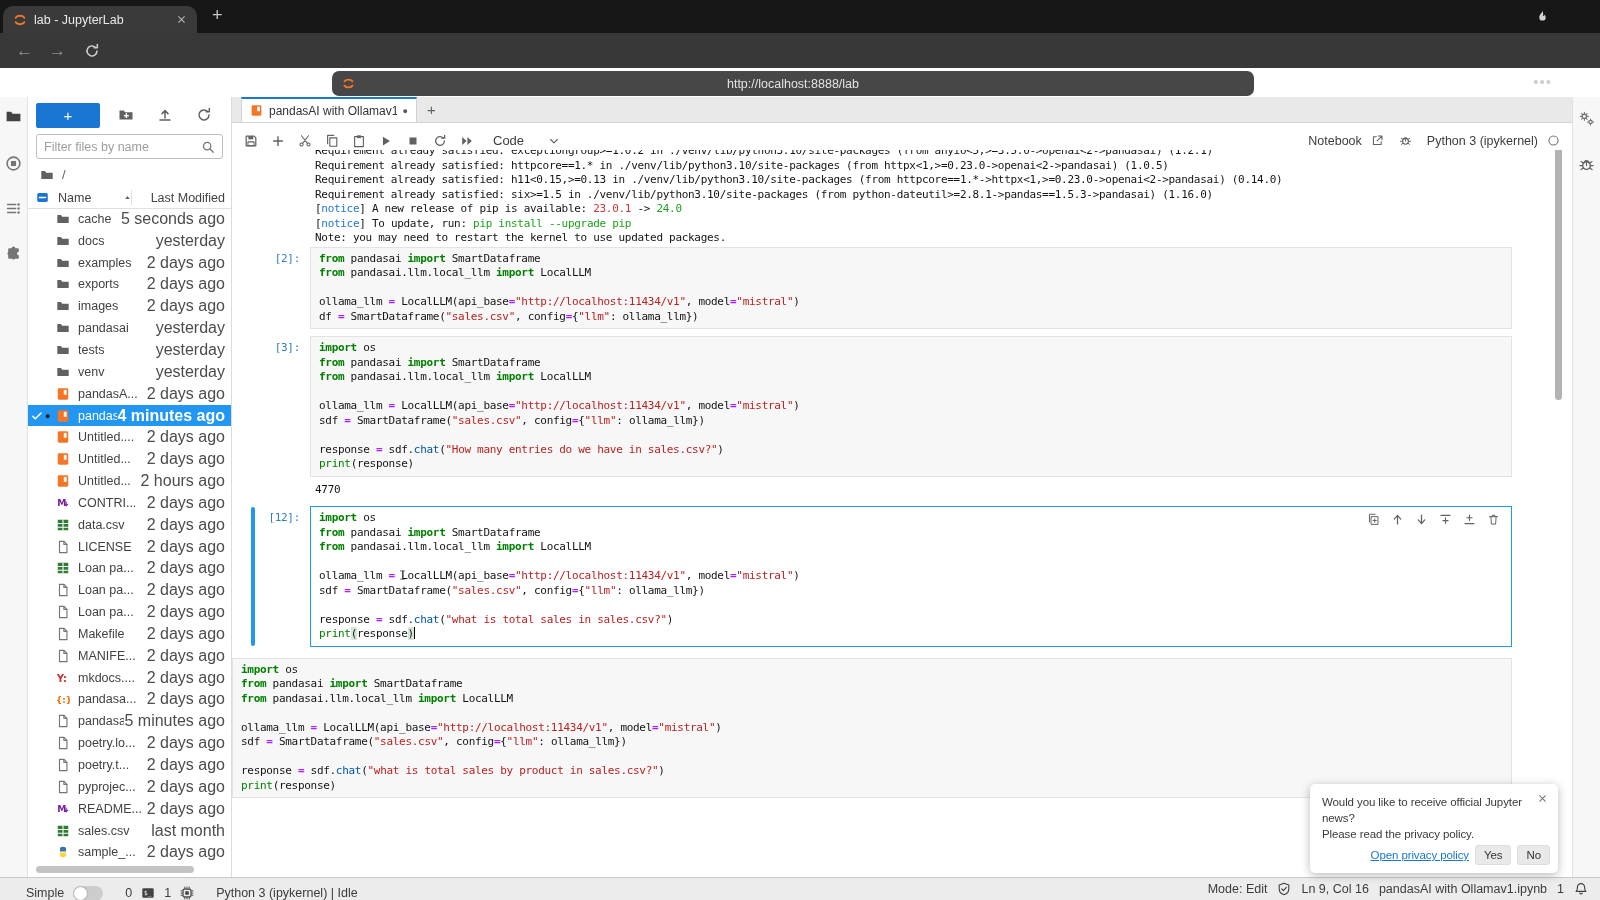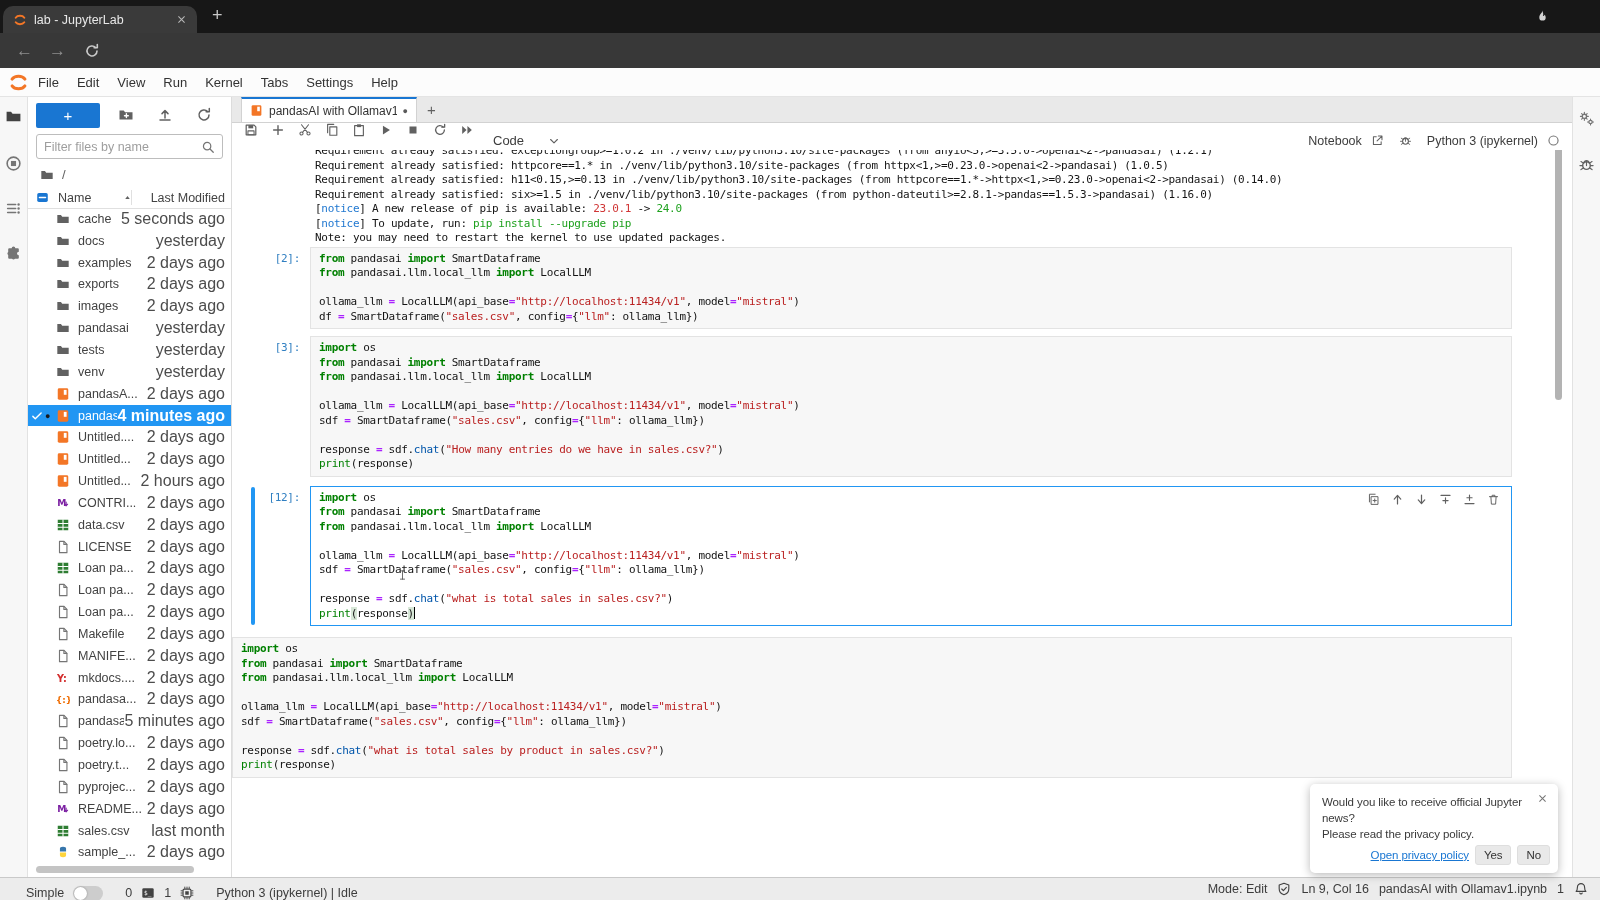--- a/index.html
+++ b/index.html
@@ -76,21 +76,21 @@
   .nbpanel { flex:1; position:relative; background:#fff; min-width:0; }
   .nb-tabbar { height:26px; background:#e9e9e9; border-bottom:1px solid #d2d2d2; display:flex; align-items:flex-end; }
   .nb-tab { margin-left:9px; width:176px; height:25px; background:#fff; border:1px solid #d2d2d2;
             border-bottom:none; border-top:2px solid #1976d2; display:flex; align-items:center;
             padding:0 8px; gap:6px; font-size:12px; color:#333; }
   .nb-tab .tic { width:13px; height:13px; flex:none; }
   .nb-tab .ttl { flex:1; white-space:nowrap; overflow:hidden; }
   .nb-tab .dty { font-size:9px; color:#5a5a5a; }
   .nb-plus { margin:0 0 4px 10px; color:#616161; font-size:15px; }
   .nb-toolbar { height:36px; background:#fff; border-bottom:1px solid #dcdcdc; display:flex;
-                padding:0 12px; gap:13px; }
+                align-items:center; padding:0 12px; gap:13px; }
   .nb-toolbar .ic { width:14px; height:14px; flex:none; }
   .celltype { display:flex; align-items:center; gap:24px; margin-left:6px; font-size:13px; color:#3c3c3c; }
   .celltype .ic { width:12px; height:12px; }
   .nb-tb-right { margin-left:auto; display:flex; align-items:center; gap:9px; font-size:12.5px; color:#3c3c3c; }
   .nb-tb-right .ic { width:13px; height:13px; }
 
   .nb-content { position:absolute; top:53px; left:0; right:0; bottom:0; overflow:hidden; background:#fff; }
   .nb-vscroll { position:absolute; top:-5px; right:10px; width:7px; height:255px; background:#b3b3b3; border-radius:4px; z-index:5; }
 
   .mono, .stream, .editor, .out, .prompt { font-family:"DejaVu Sans Mono", monospace; font-size:11px;
@@ -183,38 +183,20 @@
           <svg viewBox="0 0 16 16" fill="none" xmlns="http://www.w3.org/2000/svg">
             <path d="M3.1 10.6c2 2.9 7.8 2.9 9.8 0" stroke="#f37626" stroke-width="2.3" stroke-linecap="round" stroke-linejoin="round" fill="none"></path>
             <path d="M3.1 5.4c2-2.9 7.8-2.9 9.8 0" stroke="#f37626" stroke-width="2.3" stroke-linecap="round" stroke-linejoin="round" fill="none"></path>
           </svg>
         </span>
       <span class="url-text">http://localhost:8888/lab</span>
     </div>
     <span class="dots" data-icon="dots-glyph">•••</span>
   </div>
 
-  <div class="menubar">
-    <span class="jlogo" data-icon="jupyter-logo">
-        <svg viewBox="0 0 16 16" fill="none" xmlns="http://www.w3.org/2000/svg">
-          <path d="M3.1 10.6c2 2.9 7.8 2.9 9.8 0" stroke="#f37626" stroke-width="2.3" stroke-linecap="round" stroke-linejoin="round" fill="none"></path>
-          <path d="M3.1 5.4c2-2.9 7.8-2.9 9.8 0" stroke="#f37626" stroke-width="2.3" stroke-linecap="round" stroke-linejoin="round" fill="none"></path>
-        </svg>
-      </span>
-    <span id="menu-items" style="display:flex;">
-        <span class="menu-item">File</span>
-        <span class="menu-item">Edit</span>
-        <span class="menu-item">View</span>
-        <span class="menu-item">Run</span>
-        <span class="menu-item">Kernel</span>
-        <span class="menu-item">Tabs</span>
-        <span class="menu-item">Settings</span>
-        <span class="menu-item">Help</span>
-      </span>
-  </div>
 
   <div class="main">
 
     <div class="activitybar">
       <span class="ab-ic" data-icon="folder-active">
           <svg viewBox="0 0 16 16" fill="none" xmlns="http://www.w3.org/2000/svg">
             <path d="M1.5 3.5h4.2l1.4 1.8h7.4v7.2h-13z" fill="#424242"></path>
           </svg>
         </span>
       <span class="ab-ic" data-icon="running">
@@ -698,20 +680,23 @@
       <div class="nb-content" id="nb-content">
         <div class="nb-vscroll"></div>
       <div class="stream"><div><span>Requirement already satisfied: exceptiongroup&gt;=1.0.2 in ./venv/lib/python3.10/site-packages (from anyio&lt;5,&gt;=3.5.0-&gt;openai&lt;2-&gt;pandasai) (1.2.1)</span></div><div><span>Requirement already satisfied: httpcore==1.* in ./venv/lib/python3.10/site-packages (from httpx&lt;1,&gt;=0.23.0-&gt;openai&lt;2-&gt;pandasai) (1.0.5)</span></div><div><span>Requirement already satisfied: h11&lt;0.15,&gt;=0.13 in ./venv/lib/python3.10/site-packages (from httpcore==1.*-&gt;httpx&lt;1,&gt;=0.23.0-&gt;openai&lt;2-&gt;pandasai) (0.14.0)</span></div><div><span>Requirement already satisfied: six&gt;=1.5 in ./venv/lib/python3.10/site-packages (from python-dateutil&gt;=2.8.1-&gt;pandas==1.5.3-&gt;pandasai) (1.16.0)</span></div><div><span></span></div><div><span>[</span><span class="c-blue">notice</span><span>] A new release of pip is available: </span><span class="c-red">23.0.1</span><span> -&gt; </span><span class="c-green">24.0</span></div><div><span>[</span><span class="c-blue">notice</span><span>] To update, run: </span><span class="c-green">pip install --upgrade pip</span></div><div><span>Note: you may need to restart the kernel to use updated packages.</span></div></div>
           <div class="cellrow" style="margin-top: 1px;">
             <div class="prompt">[2]:</div>
             <div class="editor"><div><span class="kw">from</span> pandasai <span class="kw">import</span> SmartDataframe</div><div><span class="kw">from</span> pandasai.llm.local_llm <span class="kw">import</span> LocalLLM</div><div>​</div><div>ollama_llm <span class="op">=</span> LocalLLM(api_base<span class="op">=</span><span class="str">"http://localhost:11434/v1"</span>, model<span class="op">=</span><span class="str">"mistral"</span>)</div><div>df <span class="op">=</span> SmartDataframe(<span class="str">"sales.csv"</span>, config<span class="op">=</span>{<span class="str">"llm"</span>: ollama_llm})</div></div>
           </div>
           <div class="cellrow" style="margin-top: 7px;">
             <div class="prompt">[3]:</div>
             <div class="editor"><div><span class="kw">import</span> os</div><div><span class="kw">from</span> pandasai <span class="kw">import</span> SmartDataframe</div><div><span class="kw">from</span> pandasai.llm.local_llm <span class="kw">import</span> LocalLLM</div><div>​</div><div>ollama_llm <span class="op">=</span> LocalLLM(api_base<span class="op">=</span><span class="str">"http://localhost:11434/v1"</span>, model<span class="op">=</span><span class="str">"mistral"</span>)</div><div>sdf <span class="op">=</span> SmartDataframe(<span class="str">"sales.csv"</span>, config<span class="op">=</span>{<span class="str">"llm"</span>: ollama_llm})</div><div>​</div><div>response <span class="op">=</span> sdf.<span class="mt">chat</span>(<span class="str">"How many entries do we have in sales.csv?"</span>)</div><div><span class="bi">print</span>(response)</div></div>
+          </div>
+          <div class="outrow" style="margin-top: 4px;">
+            <div class="out">4770</div>
           </div>
           <div class="cellrow active" style="margin-top: 9px;">
             <div class="cbar"></div>
             <div class="prompt">[12]:</div>
             <div class="editor"><div><span class="kw">import</span> os</div><div><span class="kw">from</span> pandasai <span class="kw">import</span> SmartDataframe</div><div><span class="kw">from</span> pandasai.llm.local_llm <span class="kw">import</span> LocalLLM</div><div>​</div><div>ollama_llm <span class="op">=</span> LocalLLM(api_base<span class="op">=</span><span class="str">"http://localhost:11434/v1"</span>, model<span class="op">=</span><span class="str">"mistral"</span>)</div><div>sdf <span class="op">=</span> SmartDataframe(<span class="str">"sales.csv"</span>, config<span class="op">=</span>{<span class="str">"llm"</span>: ollama_llm})</div><div>​</div><div>response <span class="op">=</span> sdf.<span class="mt">chat</span>(<span class="str">"what is total sales in sales.csv?"</span>)</div><div><span class="bi">print</span><span class="bm">(</span>response<span class="bm">)</span><span class="caret-i"></span></div></div>
             <div class="celltb">
               <span data-icon="duplicate-cell">
                 <svg viewBox="0 0 16 16" fill="none" xmlns="http://www.w3.org/2000/svg">
                   <rect x="5.5" y="4.5" width="8" height="9.5" stroke="#616161" stroke-width="1.2" stroke-linecap="round" stroke-linejoin="round" fill="none"></rect>
                   <path d="M3 11V1.5h7" stroke="#616161" stroke-width="1.2" stroke-linecap="round" stroke-linejoin="round" fill="none"></path>

